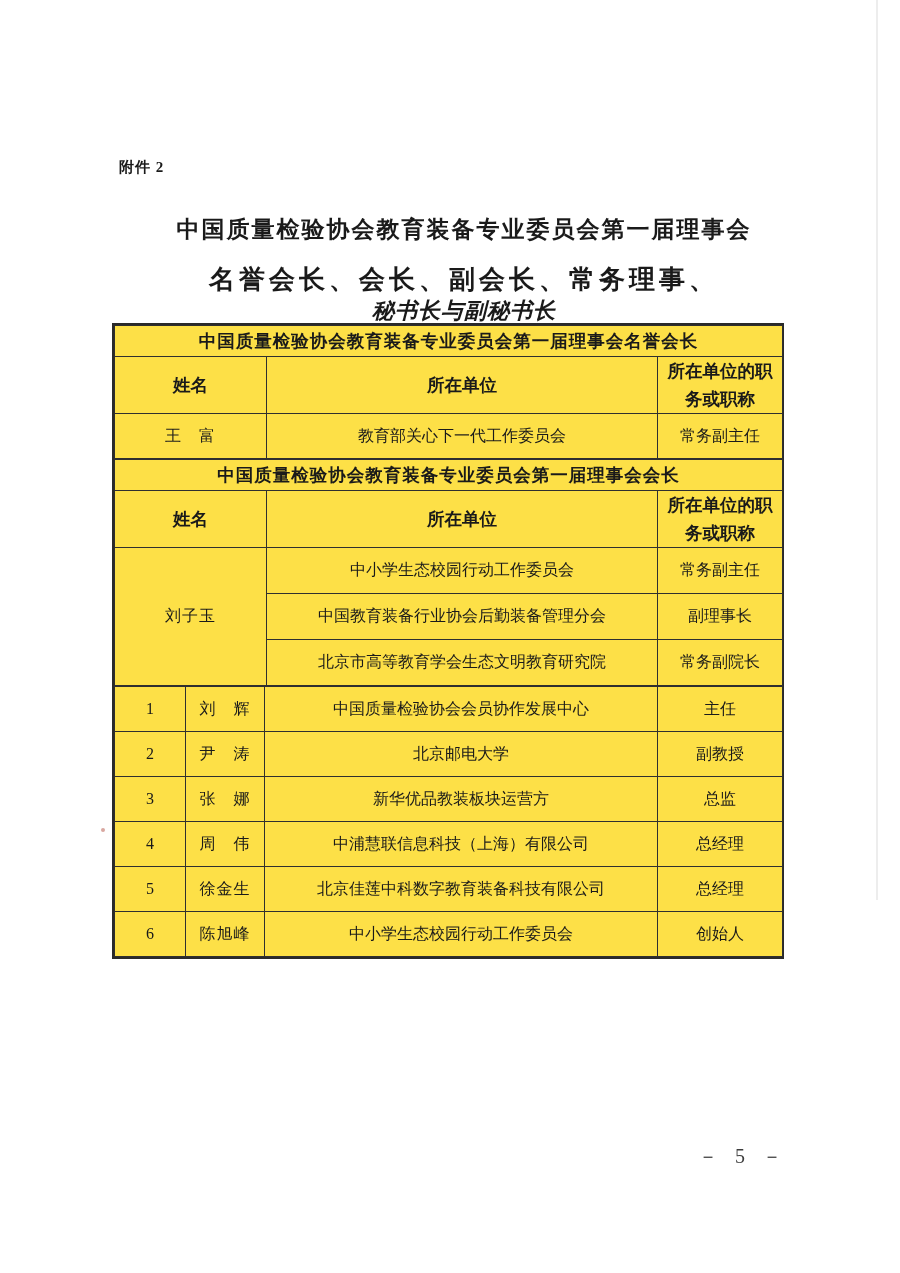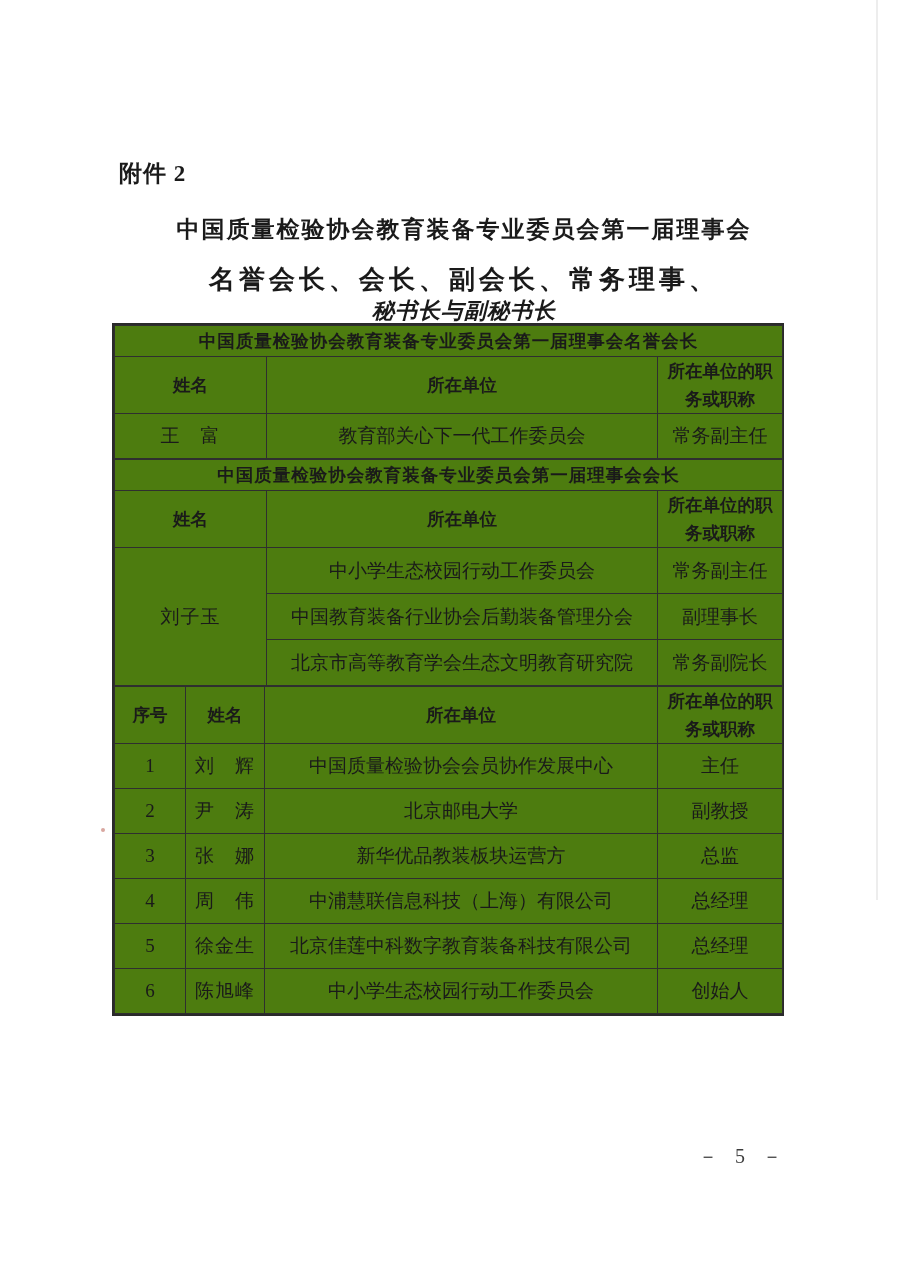--- a/index.html
+++ b/index.html
@@ -29,53 +29,53 @@
     top: 828px;
     width: 4px;
     height: 4px;
     background: #d9a7a0;
     border-radius: 50%;
   }
   .attachment-label {
     position: absolute;
     left: 119px;
     top: 158px;
-    font-size: 23px;
+    font-size: 15px;
     font-weight: 700;
     letter-spacing: 1px;
   }
   .doc-title {
     position: absolute;
     left: 14px;
     width: 900px;
     text-align: center;
     font-weight: 700;
   }
   .doc-title.line1 { top: 214px; font-size: 23px; letter-spacing: 2px; }
   .doc-title.line2 { top: 262px; font-size: 26px; letter-spacing: 4px; }
   .doc-title.line3 { top: 296px; font-size: 22px; letter-spacing: 1px; font-style: italic; }
 
   .table-wrap {
     position: absolute;
     left: 112px;
     top: 323px;
     width: 668px;
     border: 2px solid #2a2a2a;
-    background: #4d7c0f;
+    background: #fde047;
   }
   table {
     width: 100%;
     border-collapse: collapse;
     table-layout: fixed;
   }
   td {
     border: 1px solid #2f2f2f;
     text-align: center;
     vertical-align: middle;
-    font-size: 19px;
+    font-size: 16px;
     padding: 0 2px;
     overflow: hidden;
   }
   td.section-title {
     font-weight: 700;
     font-size: 17.5px;
     letter-spacing: 1px;
     height: 30px;
   }
   td.col-header {
@@ -177,28 +177,20 @@
 
   <table class="sec3">
     <colgroup>
         <col style="width:71px">
         <col style="width:79px">
         <col style="width:393px">
         <col style="width:125px">
       </colgroup>
     <tbody>
     <tr>
-      <td class="col-header">序号</td>
-      <td class="col-header">姓名</td>
-      <td class="col-header">所在单位</td>
-      <td class="col-header">
-        <span class="pos-header-inner">所在单位的职务或职称</span>
-      </td>
-    </tr>
-    <tr>
       <td class="body-cell">1</td>
       <td class="body-cell name-cell">刘　辉</td>
       <td class="body-cell">中国质量检验协会会员协作发展中心</td>
       <td class="body-cell">主任</td>
     </tr>
     <tr>
       <td class="body-cell">2</td>
       <td class="body-cell name-cell">尹　涛</td>
       <td class="body-cell">北京邮电大学</td>
       <td class="body-cell">副教授</td>

